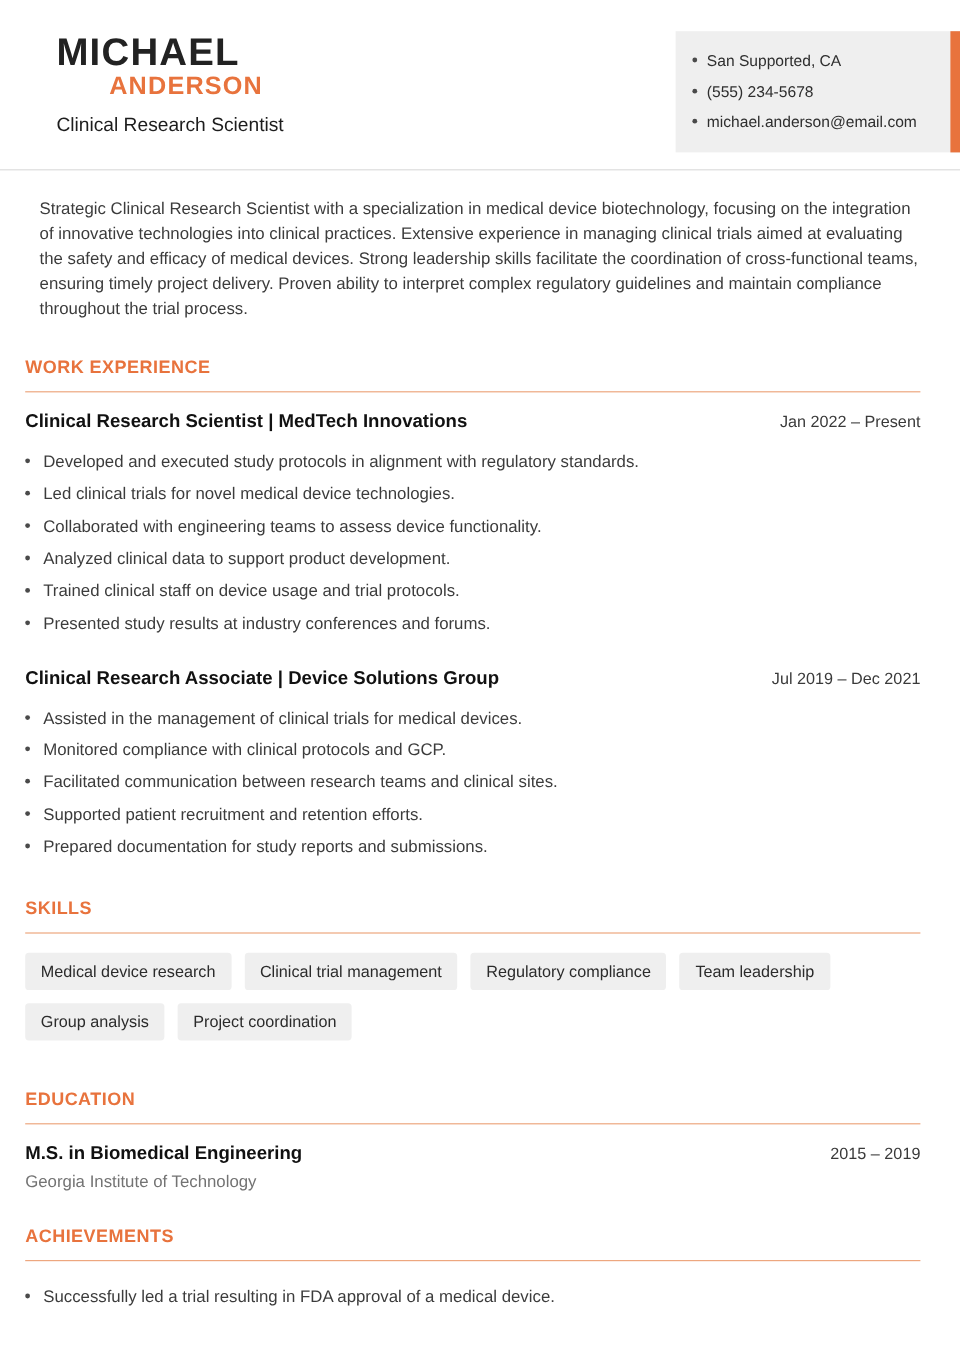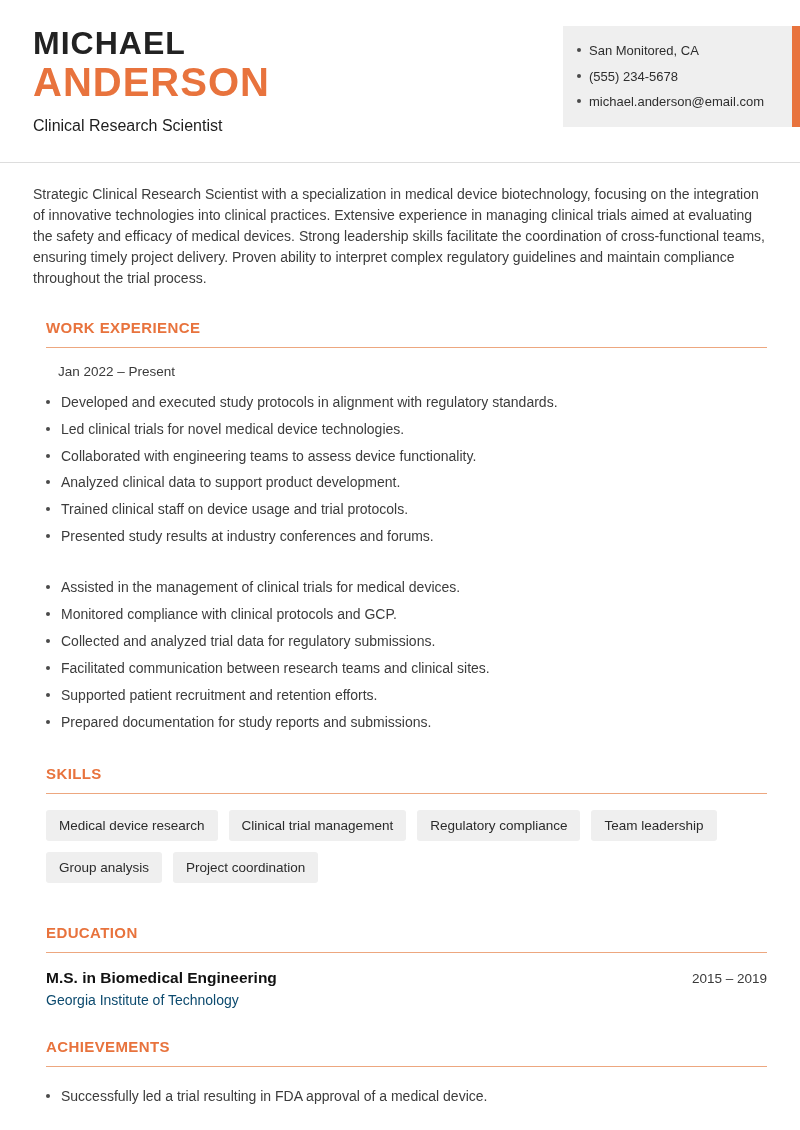--- a/index.html
+++ b/index.html
@@ -13,40 +13,40 @@
   *{margin:0;padding:0;box-sizing:border-box;}
   html,body{background:#ffffff;}
   body{
     width:800px;height:1130px;overflow:hidden;
     font-family:"Liberation Sans", sans-serif;
     color:var(--body-text);
   }
   .page{width:800px;position:relative;}
 
   
-  .header{position:relative;padding:26px 33px 0 33px;min-height:114px;}
+  .header{position:relative;padding:26px 33px 0 47px;min-height:114px;}
   .first-name{font-size:32px;font-weight:bold;color:#222;letter-spacing:1px;line-height:1.08;}
-  .last-name{font-size:40px;font-weight:bold;color:var(--accent);letter-spacing:1px;line-height:1.08;}
+  .last-name{font-size:21px;font-weight:bold;color:var(--accent);letter-spacing:1px;line-height:1.08;margin-left:44px;}
   .profession{margin-top:13px;font-size:16px;color:var(--ink);}
   .contact-box{
     position:absolute;top:26px;right:0;width:237px;
     background:var(--tag-bg);
     border-right:8px solid var(--accent);
     padding:12px 12px 12px 14px;
   }
   .contact-item{display:flex;align-items:flex-start;font-size:13px;color:#2e2e2e;padding:5px 0;line-height:1.2;}
   .dot{flex:0 0 auto;width:4px;height:4px;border-radius:50%;background:#4a4a4a;margin:5px 8px 0 0;display:inline-block;}
 
   .top-divider{margin-top:27px;border-top:1px solid var(--divider);width:800px;}
 
   
   .summary{margin:21px 33px 0 33px;font-size:14px;line-height:1.5;color:var(--body-text);}
 
   
-  .section{margin:30px 33px 0 46px;}
+  .section{margin:30px 33px 0 21px;}
   .section-heading{
     font-size:15px;font-weight:bold;color:var(--accent);letter-spacing:0.4px;
     padding-bottom:11px;border-bottom:1px solid var(--accent-light);
   }
   .section-body{margin-top:16px;}
 
   
   .job + .job{margin-top:24px;}
   .entry-header{display:flex;justify-content:space-between;align-items:baseline;}
   .entry-title{font-size:15.5px;font-weight:bold;color:#111;}
@@ -56,38 +56,38 @@
   ul.bullets .dot{margin-top:7px;margin-right:11px;}
 
   
   .tags{display:flex;flex-wrap:wrap;margin-top:16px;align-items:flex-end;}
   .tag{
     background:var(--tag-bg);color:#2b2b2b;font-size:13.5px;
     padding:8px 13px;border-radius:3px;margin:0 11px 11px 0;display:inline-block;
   }
 
   
-  .school{margin-top:5px;font-size:14px;color:#0c4a6e;}
+  .school{margin-top:5px;font-size:14px;color:#737373;}
 </style>
 </head>
 <body>
 
 <div class="page">
 
   <header class="header">
     <div>
       <div class="first-name">MICHAEL</div>
       <div class="last-name">ANDERSON</div>
       <div class="profession">Clinical Research Scientist</div>
     </div>
 
     <aside class="contact-box">
       <div class="contact-item">
         <span class="dot"></span>
-        <span>San Monitored, CA</span>
+        <span>San Supported, CA</span>
       </div>
       <div class="contact-item">
         <span class="dot"></span>
         <span>(555) 234-5678</span>
       </div>
       <div class="contact-item">
         <span class="dot"></span>
         <span>michael.anderson@email.com</span>
       </div>
     </aside>
@@ -96,20 +96,21 @@
   <div class="top-divider"></div>
 
   <p class="summary">Strategic Clinical Research Scientist with a specialization in medical device biotechnology, focusing on the integration of innovative technologies into clinical practices. Extensive experience in managing clinical trials aimed at evaluating the safety and efficacy of medical devices. Strong leadership skills facilitate the coordination of cross-functional teams, ensuring timely project delivery. Proven ability to interpret complex regulatory guidelines and maintain compliance throughout the trial process.</p>
 
   <section class="section">
     <h2 class="section-heading">WORK EXPERIENCE</h2>
     <div class="section-body">
 
       <article class="job">
         <div class="entry-header">
+          <h3 class="entry-title">Clinical Research Scientist | MedTech Innovations</h3>
           <span class="entry-dates">Jan 2022 – Present</span>
         </div>
         <ul class="bullets">
           <li>
               <span class="dot"></span>
               <span>Developed and executed study protocols in alignment with regulatory standards.</span>
             </li>
           <li>
               <span class="dot"></span>
               <span>Led clinical trials for novel medical device technologies.</span>
@@ -127,32 +128,32 @@
               <span>Trained clinical staff on device usage and trial protocols.</span>
             </li>
           <li>
               <span class="dot"></span>
               <span>Presented study results at industry conferences and forums.</span>
             </li>
         </ul>
       </article>
 
       <article class="job">
+        <div class="entry-header">
+          <h3 class="entry-title">Clinical Research Associate | Device Solutions Group</h3>
+          <span class="entry-dates">Jul 2019 – Dec 2021</span>
+        </div>
         <ul class="bullets">
           <li>
               <span class="dot"></span>
               <span>Assisted in the management of clinical trials for medical devices.</span>
             </li>
           <li>
               <span class="dot"></span>
               <span>Monitored compliance with clinical protocols and GCP.</span>
-            </li>
-          <li>
-              <span class="dot"></span>
-              <span>Collected and analyzed trial data for regulatory submissions.</span>
             </li>
           <li>
               <span class="dot"></span>
               <span>Facilitated communication between research teams and clinical sites.</span>
             </li>
           <li>
               <span class="dot"></span>
               <span>Supported patient recruitment and retention efforts.</span>
             </li>
           <li>

